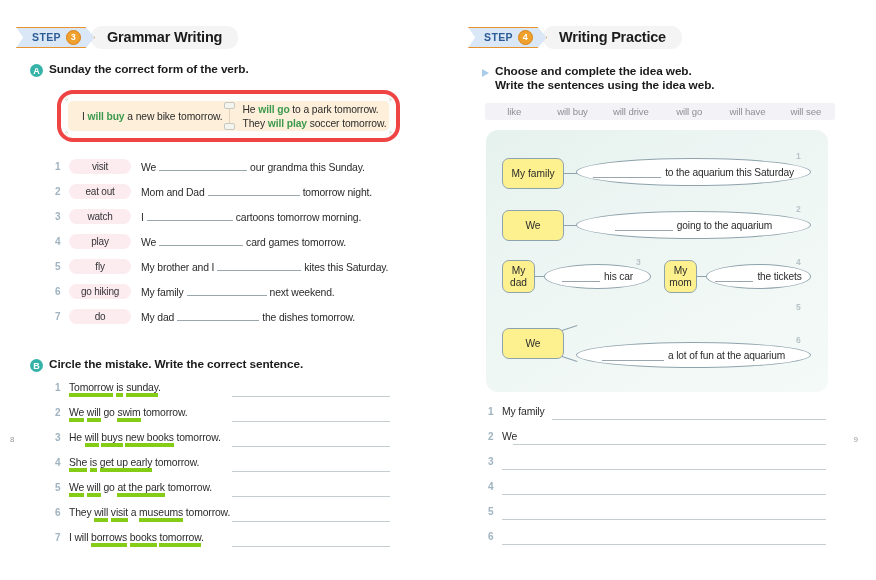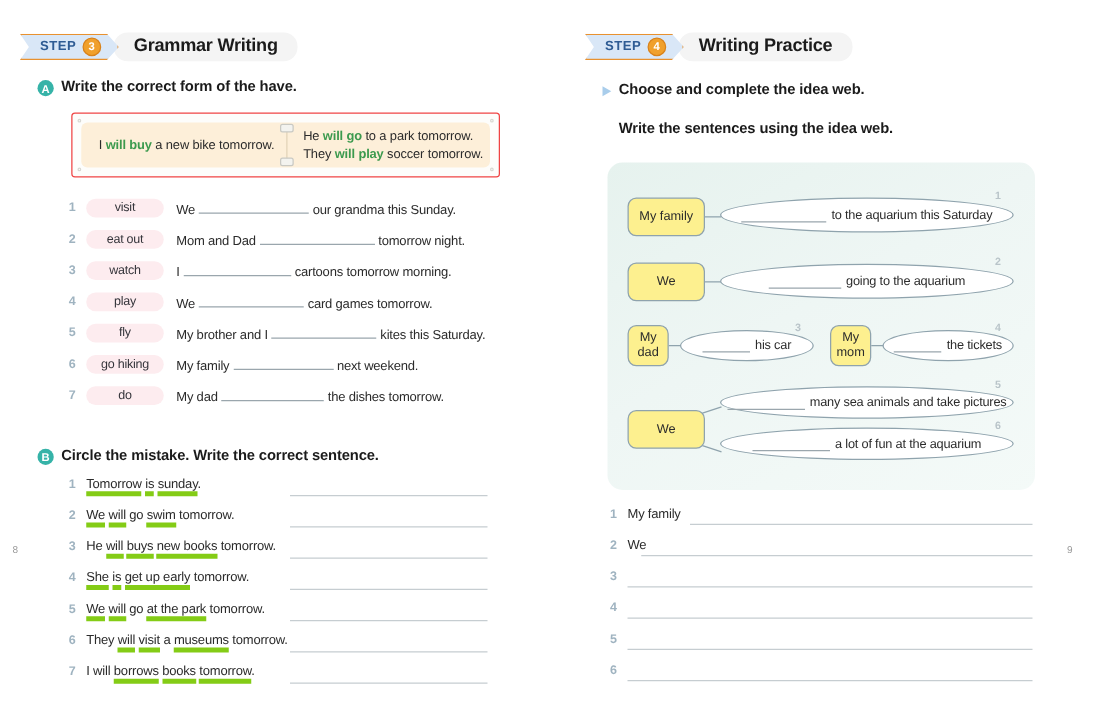--- a/index.html
+++ b/index.html
@@ -38,22 +38,22 @@
   .instr{position:absolute;display:flex;align-items:flex-start;gap:6px;}
   .circle-letter{
     width:13px;height:13px;border-radius:50%;background:#36b3a8;
     color:#fff;font-size:9px;font-weight:bold;
     display:flex;align-items:center;justify-content:center;margin-top:2px;
   }
   .instr-text{font-size:11.8px;font-weight:bold;color:#1b1b1b;letter-spacing:-.1px;}
 
   
   .example-frame{
-    position:absolute;background:#fdfdfb;border:1px solid #ef4444;
-    border-radius:3px;box-sizing:border-box;padding-left:33px;
+    position:absolute;background:#fdfdfb;border:4px solid #ef4444;
+    border-radius:16px;box-sizing:border-box;padding-left:33px;
   }
   .corner-dot{
     position:absolute;width:3px;height:3px;border-radius:50%;
     border:1px solid #d8d8d2;box-sizing:border-box;
   }
   .example-inner{
     position:absolute;left:7px;top:7px;right:7px;bottom:7px;
     background:#fdefd9;border-radius:5px;display:flex;
   }
   .ex-col{flex:1;display:flex;flex-direction:column;justify-content:center;padding-left:14px;gap:3px;}
@@ -130,21 +130,21 @@
       <span class="step-word">STEP</span>
       <span class="step-num">3</span>
     </div>
     <div class="step-title-wrap">
       <span class="step-title">Grammar Writing</span>
     </div>
   </div>
 
   <div class="instr" style="left:30px;top:62px;">
     <span class="circle-letter">A</span>
-    <span class="instr-text">Write the correct form of the have.</span>
+    <span class="instr-text">Sunday the correct form of the verb.</span>
   </div>
 
   <div class="example-frame" style="left:57px;top:90px;width:343px;height:52px;">
     <span class="corner-dot" style="left:4px;top:4px;"></span>
     <span class="corner-dot" style="right:4px;top:4px;"></span>
     <span class="corner-dot" style="left:4px;bottom:4px;"></span>
     <span class="corner-dot" style="right:4px;bottom:4px;"></span>
     <div class="example-inner">
       <div class="ex-col">
         <div class="ex-line"><span>I </span><span class="v">will buy</span><span> a new bike tomorrow.</span></div>
@@ -282,24 +282,32 @@
       <span class="step-title">Writing Practice</span>
     </div>
   </div>
 
   <div class="instr" style="left:44px;top:64px;">
     <div class="tri-bullet-wrap">
       <span class="tri-bullet"></span>
     </div>
     <div>
       <div class="instr-text">Choose and complete the idea web.</div>
-      <div class="instr-text" style="margin-top:17px;">Write the sentences using the idea web.</div>
-    </div>
-  </div>
-
+      <div class="instr-text" style="margin-top:0;">Write the sentences using the idea web.</div>
+    </div>
+  </div>
+
+  <div class="wordbank" style="left:47px;top:103px;width:350px;height:17px;" id="wordbank">
+      <div class="wb-item">like</div>
+      <div class="wb-item">will buy</div>
+      <div class="wb-item">will drive</div>
+      <div class="wb-item">will go</div>
+      <div class="wb-item">will have</div>
+      <div class="wb-item">will see</div>
+    </div>
 
   <div class="web-panel" style="left:48px;top:130px;width:342px;height:262px;">
 
     <div class="ybox" style="left:16px;top:28px;width:62px;height:31px;">My family</div>
     <div class="connector" style="left:78px;top:43px;width:13px;"></div>
     <div class="ellipse" style="left:90px;top:28px;width:235px;height:28px;">
       <span class="ell-inner">
           <span class="ell-blank" style="width:68px;"></span>
           <span>to the aquarium this Saturday</span>
         </span>
@@ -332,26 +340,20 @@
       <span class="ell-inner">
           <span class="ell-blank" style="width:38px;"></span>
           <span>the tickets</span>
         </span>
     </div>
     <span class="ell-num" style="left:310px;top:127px;">4</span>
 
     <div class="ybox" style="left:16px;top:198px;width:62px;height:31px;">We</div>
     <div class="connector" style="left:76px;top:200px;width:16px;transform:rotate(-18deg);transform-origin:left center;"></div>
     <div class="connector" style="left:76px;top:226px;width:16px;transform:rotate(18deg);transform-origin:left center;"></div>
-    <div class="ellipse" style="left:90px;top:179px;width:235px;height:26px;">
-      <span class="ell-inner">
-          <span class="ell-blank" style="width:62px;"></span>
-          <span>many sea animals and take pictures</span>
-        </span>
-    </div>
     <span class="ell-num" style="left:310px;top:172px;">5</span>
     <div class="ellipse" style="left:90px;top:212px;width:235px;height:26px;">
       <span class="ell-inner">
           <span class="ell-blank" style="width:62px;"></span>
           <span>a lot of fun at the aquarium</span>
         </span>
     </div>
     <span class="ell-num" style="left:310px;top:205px;">6</span>
   </div>
 

